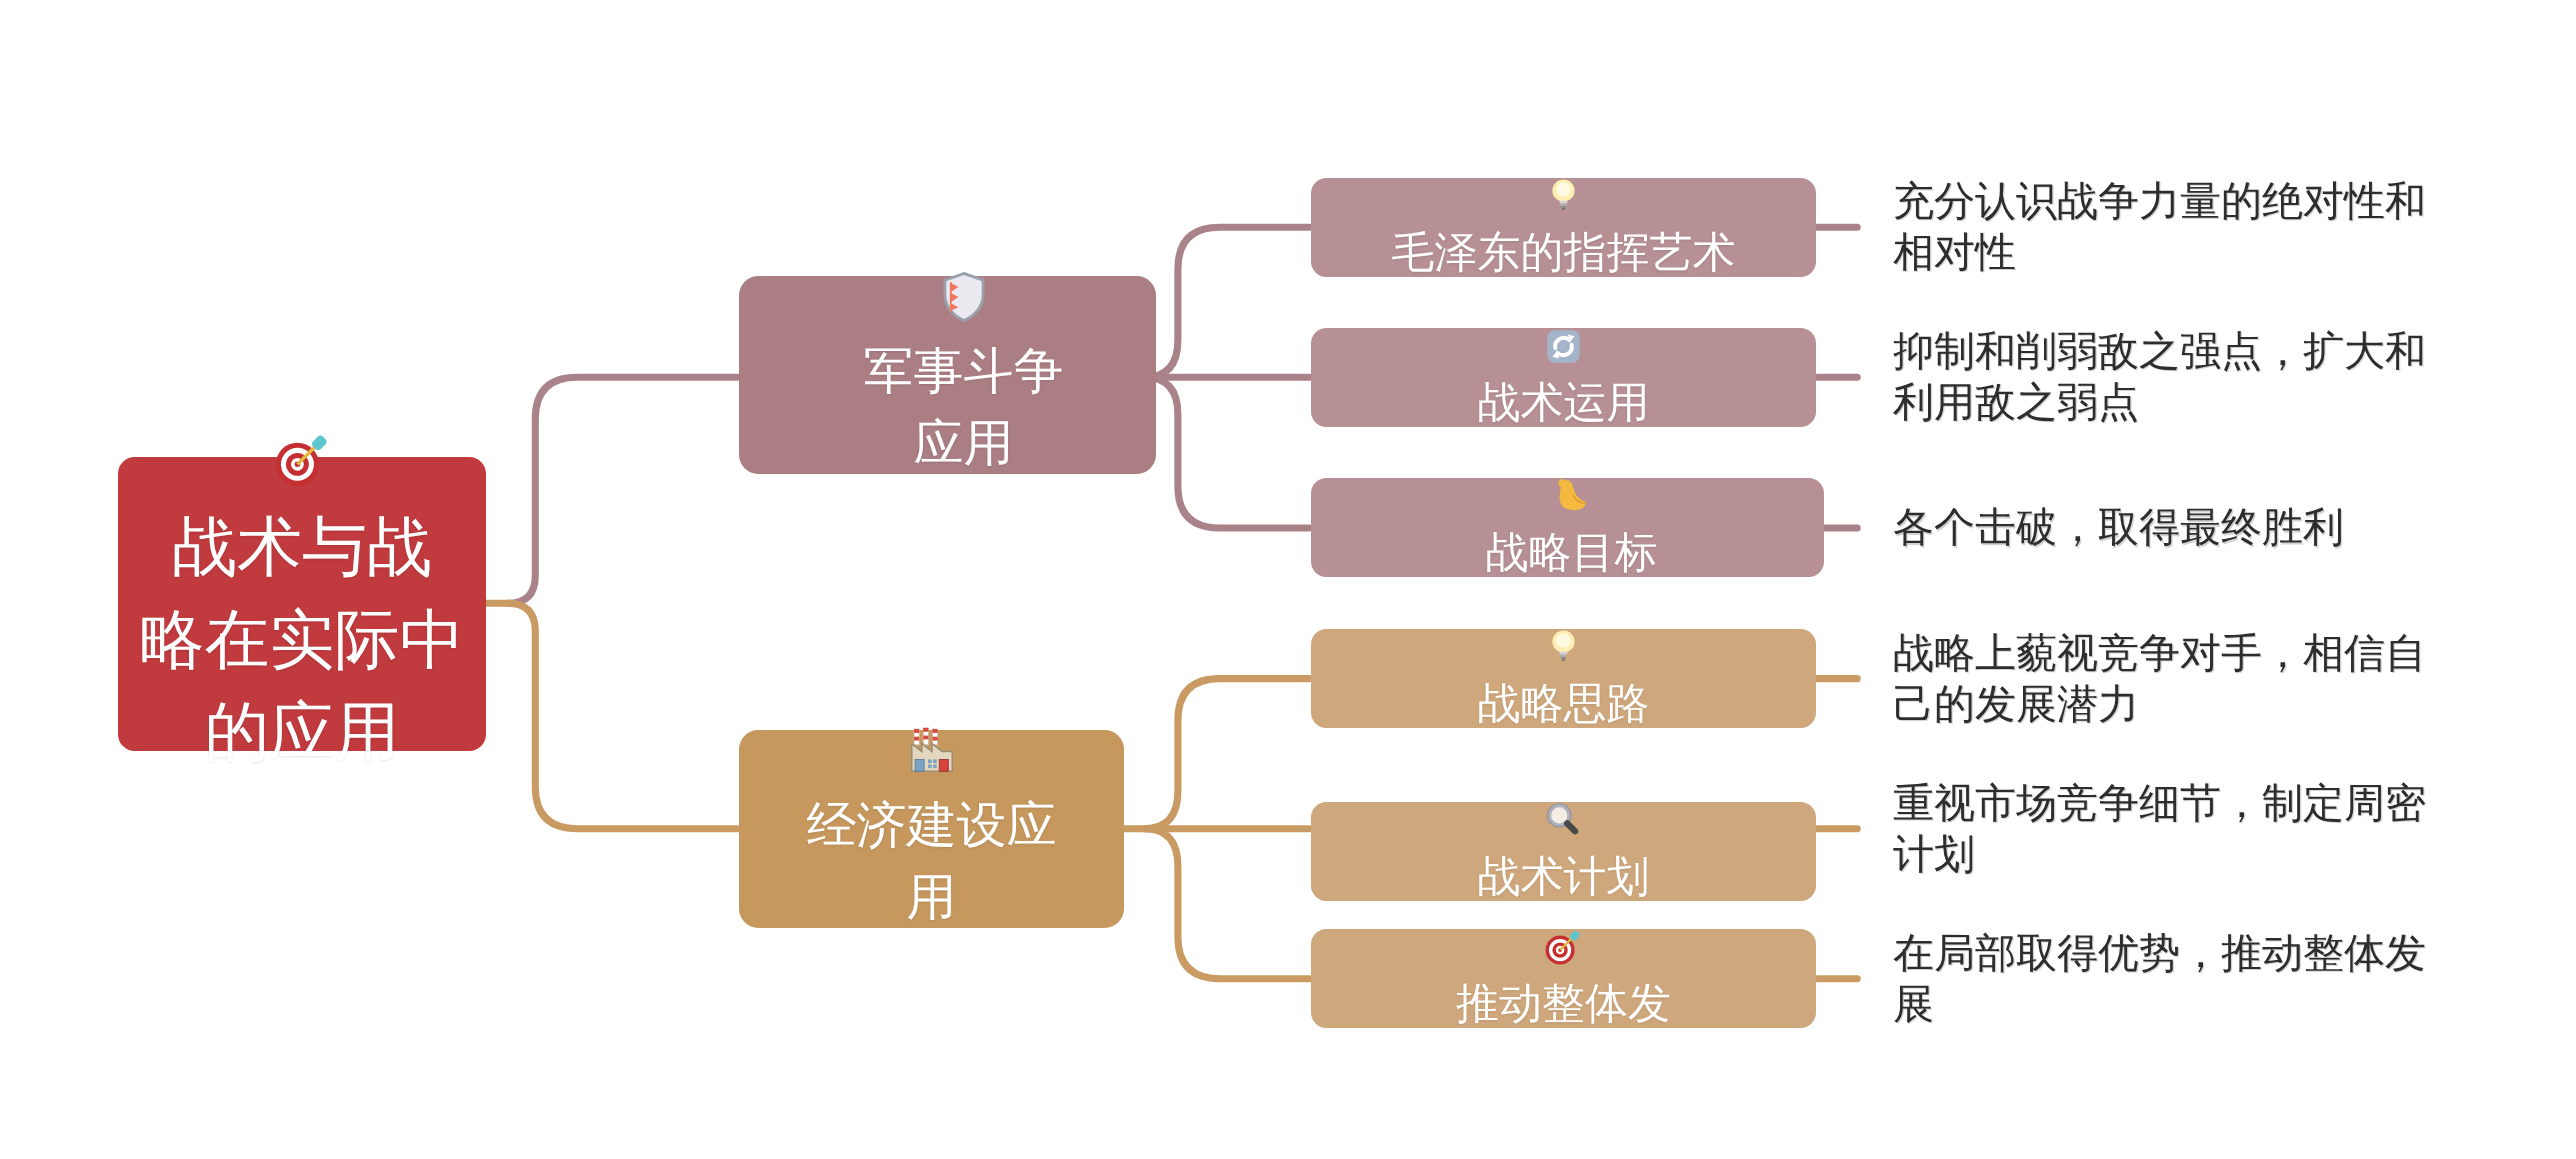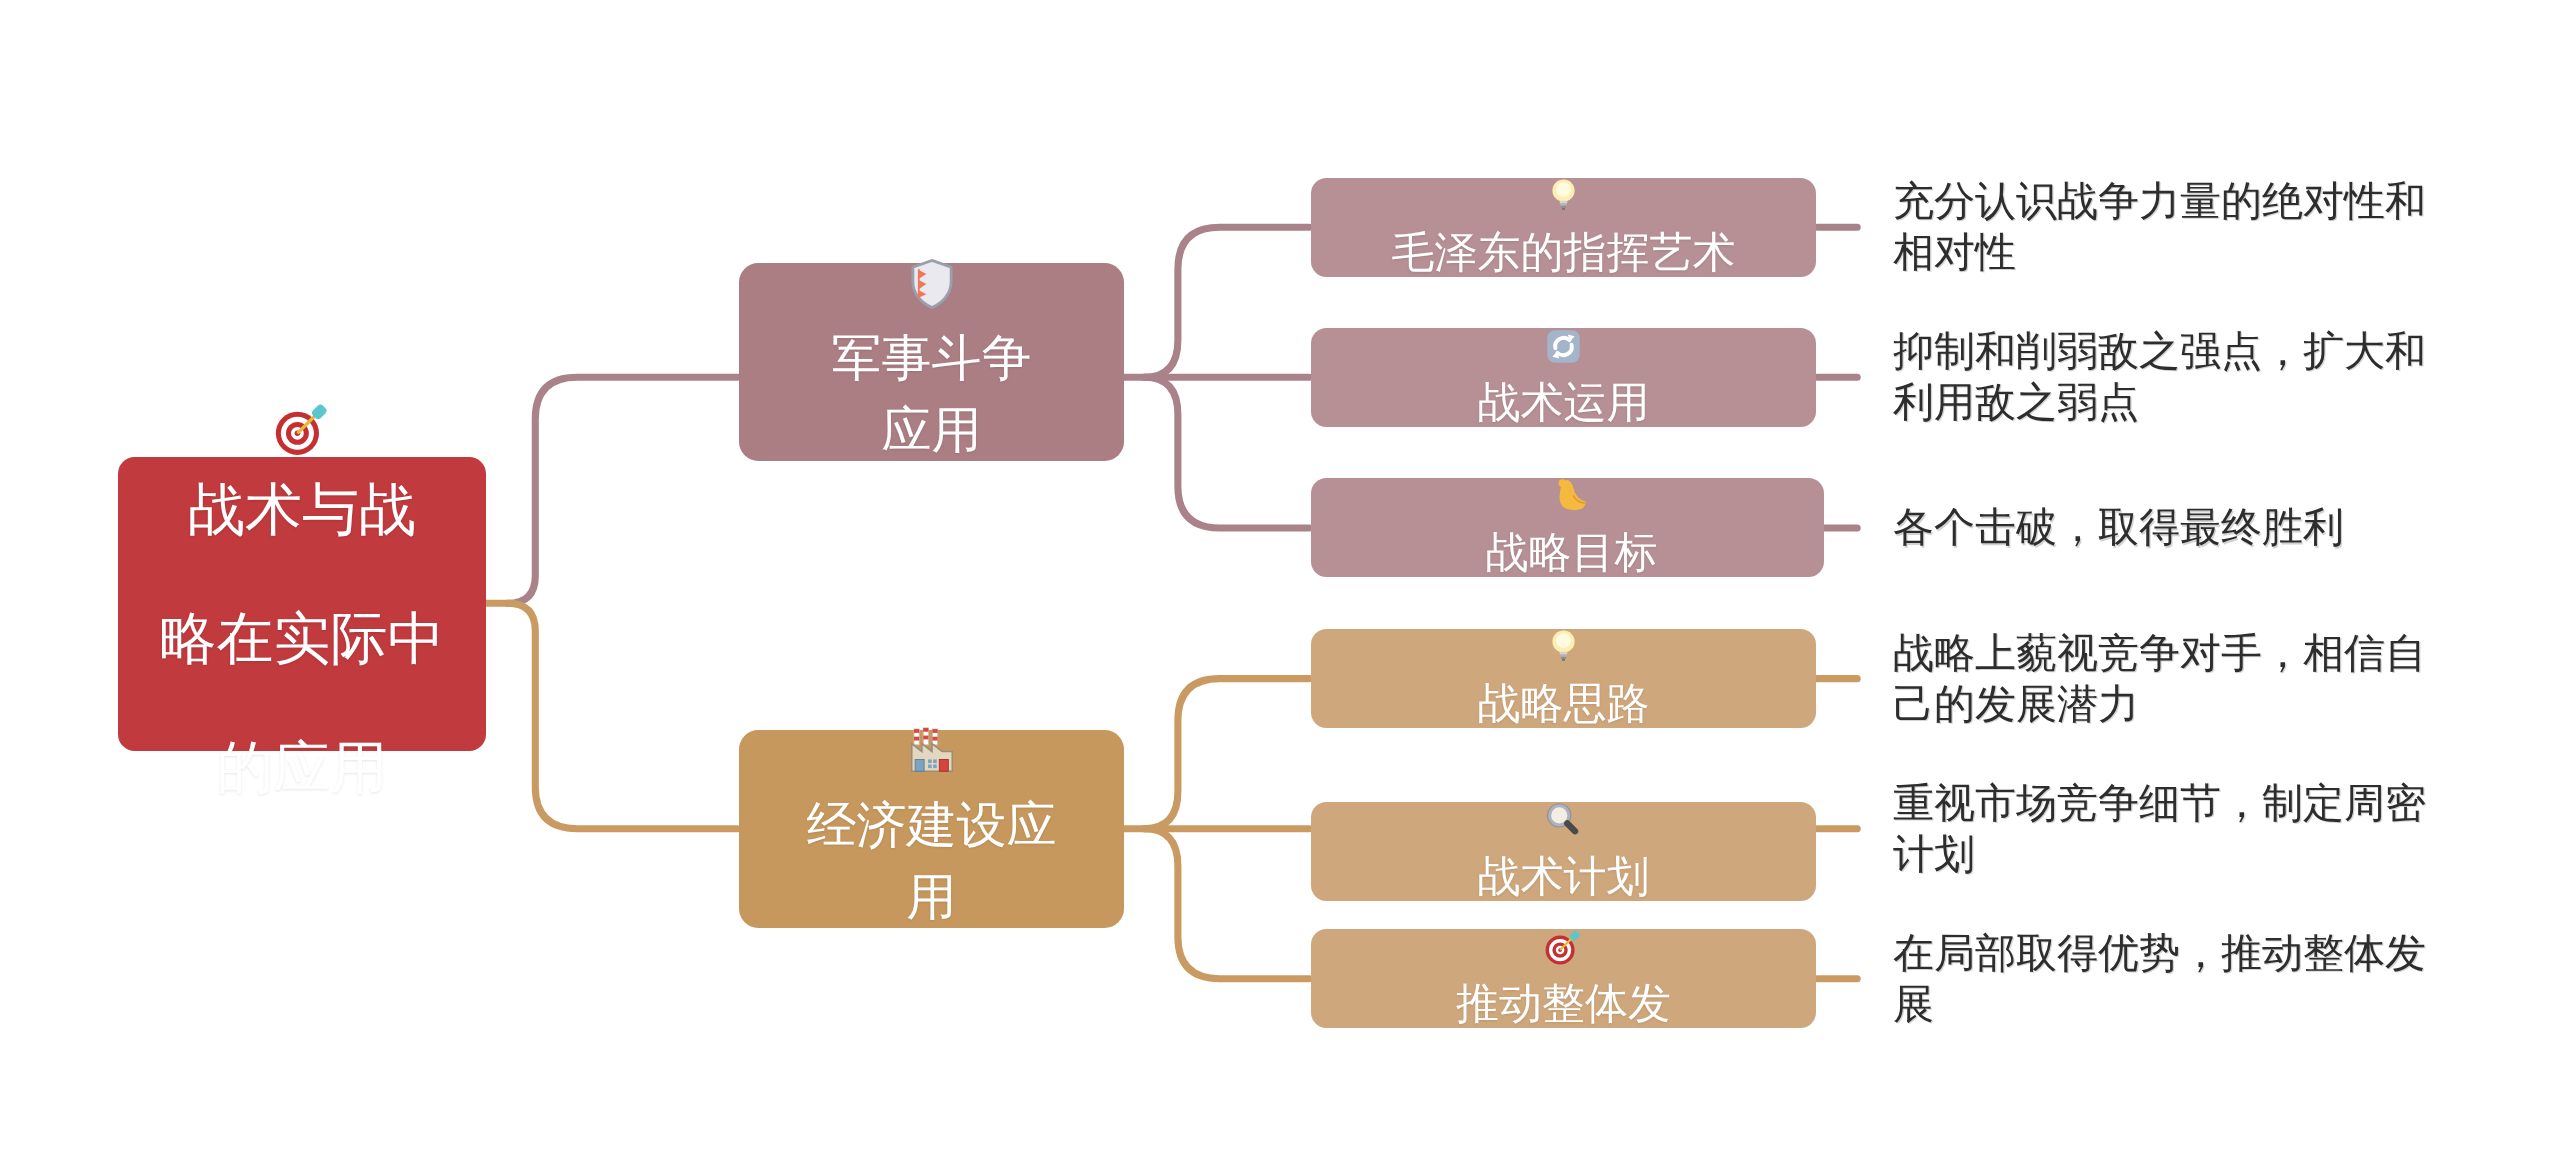--- a/index.html
+++ b/index.html
@@ -10,25 +10,25 @@
   svg.wires path.w1{stroke:var(--branch1-line,#a9828a);}
   svg.wires path.w2{stroke:var(--branch2-line,#c99b62);}
 
   .node{position:absolute;display:flex;flex-direction:column;align-items:center;justify-content:center;
         color:var(--node-text,#ffffff);text-shadow:0 1.3px 2.6px rgba(0,0,0,0.10);}
   .row{display:flex;flex-direction:column;align-items:center;justify-content:center;gap:10.3px;}
   .icon{display:inline-flex;align-items:center;justify-content:center;}
   .icon svg{display:block;}
 
   .root{left:118px;top:457px;width:368px;height:294px;border-radius:16.7px;
-        background:var(--root-bg,#c03a3e);font-size:57px;line-height:1.42;gap:48px;}
+        background:var(--root-bg,#c03a3e);font-size:65px;line-height:1.42;}
   .root .icon svg{width:61px;height:61px;}
 
   .branch{width:385px;height:198px;border-radius:19.3px;font-size:50px;line-height:1.45;}
-  .branch.b1{left:739px;top:263px;background:var(--branch1-bg,#ab7e84);}
+  .branch.b1{left:739px;top:276px;background:var(--branch1-bg,#ab7e84);padding-left:32px;}
   .branch.b2{left:739px;top:730px;background:var(--branch2-bg,#c6985e);}
   .branch .icon svg{width:54px;height:54px;}
 
   .leaf{left:1311px;width:505px;height:99px;border-radius:15.5px;font-size:43px;line-height:1.2;}
   .leaf.c1{background:var(--branch1-leaf-bg,#b69094);}
   .leaf.c2{background:var(--branch2-leaf-bg,#cfa77c);}
   .leaf .icon svg{width:41px;height:41px;}
 
   .desc{position:absolute;left:1893px;transform:translateY(-50%);
         color:var(--desc-text,#2d2d2d);font-size:41px;line-height:1.25;

